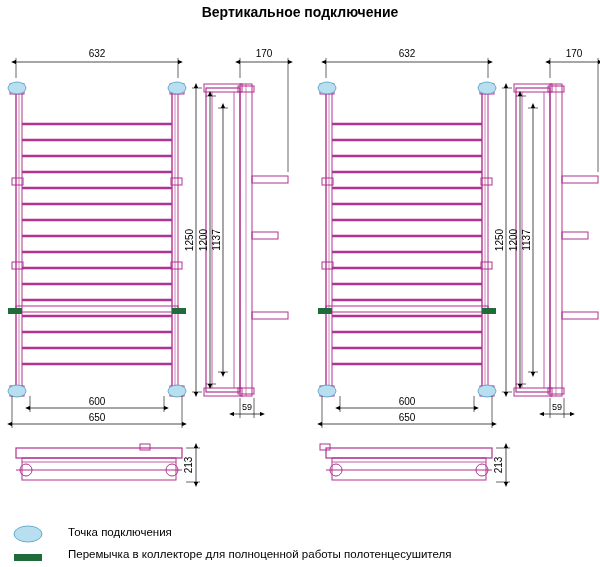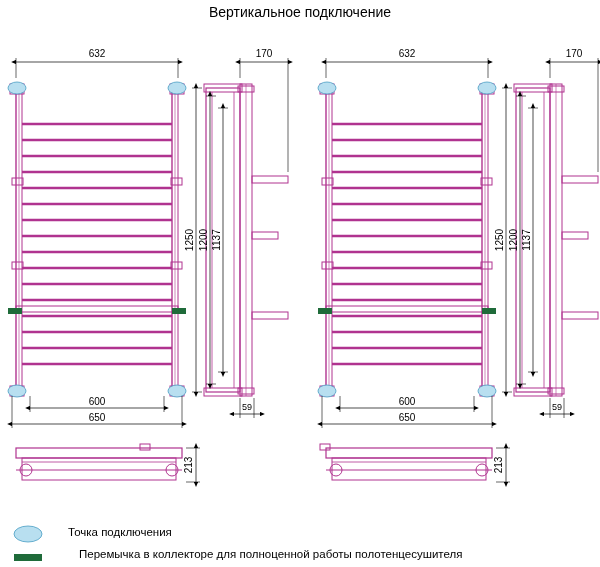--- a/index.html
+++ b/index.html
@@ -7,21 +7,21 @@
     width:600px;height:567px;
     background:#ffffff;
     font-family:"Liberation Sans", sans-serif;
     color:#000;
     position:relative;
     overflow:hidden;
   }
   #stage{position:absolute;left:0;top:0;width:600px;height:567px;}
   .title{
     position:absolute;top:4px;left:0;width:600px;
-    text-align:center;font-size:14px;font-weight:normal;color:#000;
+    text-align:center;font-size:14px;font-weight:bold;color:#000;
   }
   svg{position:absolute;left:0;top:0;}
   .legend-row{
     position:absolute;display:flex;align-items:center;gap:10px;
     font-size:11.5px;color:#000;
   }
   .legend-text{white-space:nowrap;}
 </style>
 </head>
 <body>
@@ -290,17 +290,17 @@
 
     <g>
       <ellipse cx="28" cy="534" rx="14" ry="8" fill="#b8dff0" stroke="#4a9ec4" stroke-width="0.8"></ellipse>
       <rect x="14" y="554" width="28" height="7" fill="#1f6b3a"></rect>
     </g>
   </svg>
 
   <div class="legend-row" style="left:68px;top:526px;text-align:center;">
     <span class="legend-text">Точка подключения</span>
   </div>
-  <div class="legend-row" style="left:79px;top:548px;">
+  <div class="legend-row" style="left:68px;top:548px;">
     <span class="legend-text">Перемычка в коллекторе для полноценной работы полотенцесушителя</span>
   </div>
 
 </div>
 
 </body></html>

